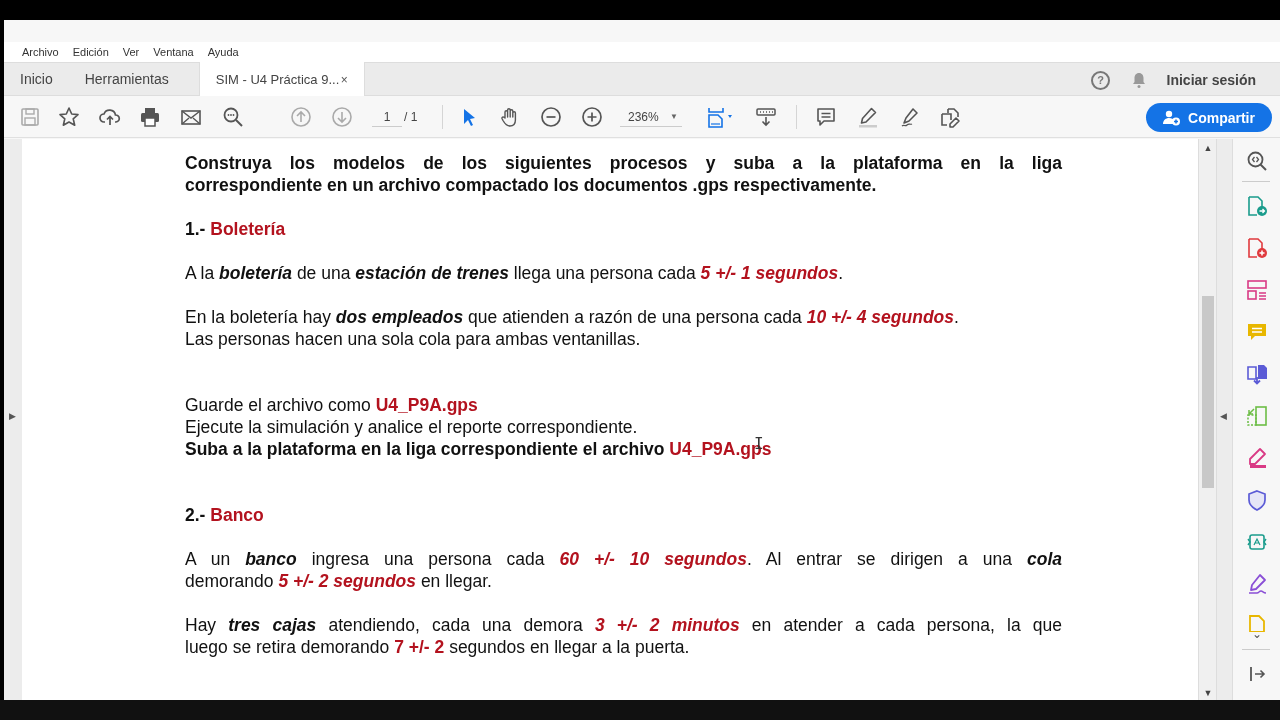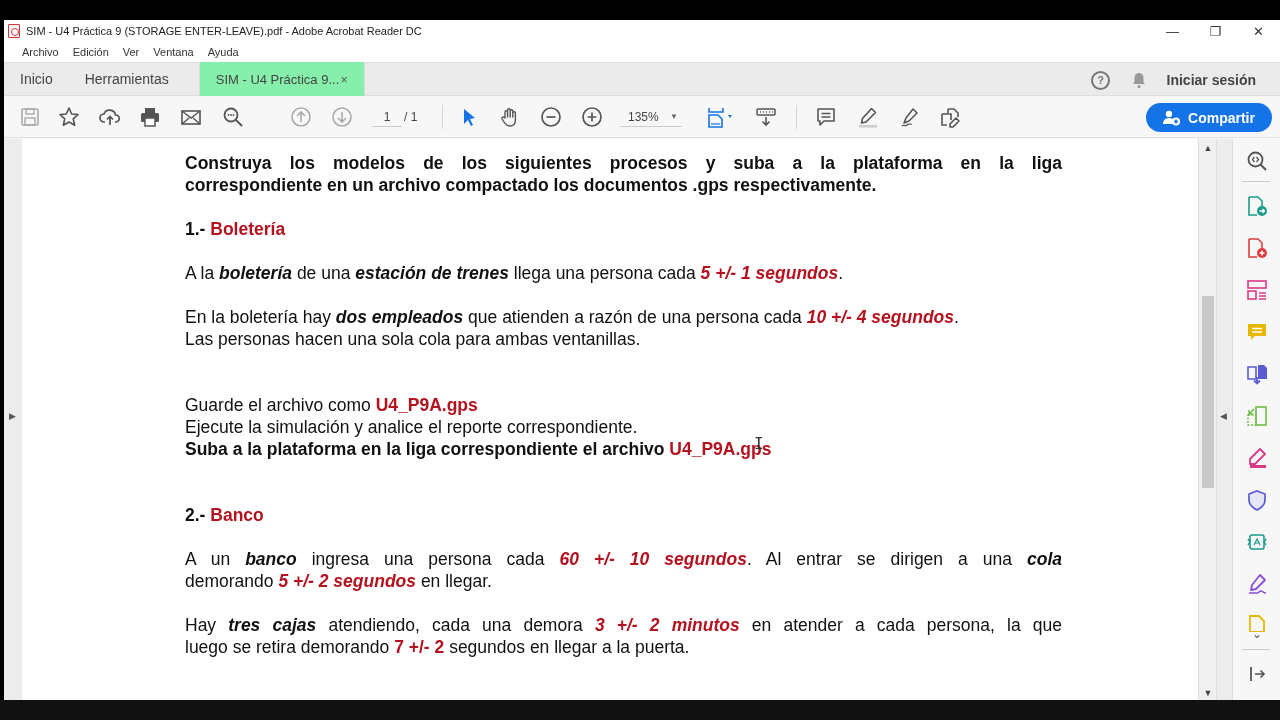--- a/index.html
+++ b/index.html
@@ -10,21 +10,21 @@
   .titlebar .appicon { width: 12px; height: 14px; margin: 0 6px 0 4px; border: 1px solid #d33; border-radius: 1px; position: relative; background: #fff; }
   .titlebar .appicon::after { content: ""; position: absolute; left: 2px; top: 3px; width: 6px; height: 6px; border: 1px solid #d33; border-radius: 50%; }
   .winctl { position: absolute; right: 0; top: 0; height: 22px; display: flex; }
   .winctl span { width: 43px; height: 22px; display: flex; align-items: center; justify-content: center; font-size: 13px; color: #333; }
   
   .menubar { position: absolute; left: 0; top: 22px; width: 100%; height: 20px; background: #fff; display: flex; align-items: center; font-size: 11px; color: #333; padding-left: 18px; }
   .menubar span { margin-right: 14px; }
   
   .tabrow { position: absolute; left: 0; top: 42px; width: 100%; height: 34px; background: #ebebeb; border-top: 1px solid #ddd; border-bottom: 1px solid #ddd; display: flex; align-items: center; }
   .tab { font-size: 14px; color: #444; padding: 0 16px; height: 100%; display: flex; align-items: center; }
-  .tab.doc { background: #86efac; height: 35px; margin-top: 1px; margin-left: 14px; width: 166px; border-left: 1px solid #ddd; border-right: 1px solid #ddd; font-size: 13px; justify-content: space-between; }
+  .tab.doc { background: #ffffff; height: 35px; margin-top: 1px; margin-left: 14px; width: 166px; border-left: 1px solid #ddd; border-right: 1px solid #ddd; font-size: 13px; justify-content: space-between; }
   .tab.doc .close { font-size: 12px; color: #555; }
   .tabright { position: absolute; right: 0; top: 0; height: 34px; display: flex; align-items: center; }
   .tabright .ic { width: 20px; height: 20px; margin-right: 18px; display: flex; align-items: center; justify-content: center; color: #777; }
   .tabright .signin { font-size: 14px; color: #444; font-weight: bold; margin-right: 24px; text-align: center; }
   .help { width: 19px; height: 19px; border: 2px solid #777; border-radius: 50%; font-size: 11px; font-weight: bold; display: flex; align-items: center; justify-content: center; color: #777; }
   
   .toolbar { position: absolute; left: 0; top: 76px; width: 100%; height: 42px; background: #f7f7f7; border-bottom: 1px solid #e0e0e0; display: flex; align-items: center; }
   .tb { position: absolute; top: 10px; width: 24px; height: 22px; display: flex; align-items: center; justify-content: center; }
   .tb svg { width: 22px; height: 22px; }
   .pageinput { position: absolute; left: 368px; top: 11px; width: 30px; height: 20px; border-bottom: 1px solid #ccc; font-size: 12px; color: #444; text-align: center; line-height: 20px; }
@@ -58,29 +58,20 @@
   .rp svg { width: 22px; height: 22px; }
   .rpsep { position: absolute; left: 9px; width: 28px; height: 1px; background: #ccc; }
   .cursor { position: absolute; left: 750px; top: 414px; font-size: 16px; color: #333; font-family: "DejaVu Sans Mono", monospace; }
   .taskbar { position: absolute; left: 0; top: 700px; width: 1280px; height: 20px; background: #111; }
 </style>
 </head>
 <body>
 
 <div class="window">
 
-  <div class="titlebar">
-    <span class="appicon"></span>
-    <span>SIM - U4 Práctica 9 (STORAGE ENTER-LEAVE).pdf - Adobe Acrobat Reader DC</span>
-    <div class="winctl">
-      <span>—</span>
-      <span>❐</span>
-      <span>✕</span>
-    </div>
-  </div>
 
   <div class="menubar">
     <span>Archivo</span>
     <span>Edición</span>
     <span>Ver</span>
     <span>Ventana</span>
     <span>Ayuda</span>
   </div>
 
   <div class="tabrow">
@@ -176,21 +167,21 @@
           <path d="M6.5 11h9" stroke="#555" stroke-width="1.7"></path>
         </svg>
     </div>
     <div class="tb" style="left:576px">
       <svg viewBox="0 0 22 22">
           <circle cx="11" cy="11" r="9" fill="none" stroke="#555" stroke-width="1.7"></circle>
           <path d="M6.5 11h9M11 6.5v9" stroke="#555" stroke-width="1.7"></path>
         </svg>
     </div>
     <div class="zoomsel">
-      <span>135%</span>
+      <span>236%</span>
       <span class="caret">▼</span>
     </div>
     <div class="tb" style="left:700px; width:34px">
       <svg viewBox="0 0 30 22" style="width:30px">
           <path d="M3 2v4h14V2" fill="none" stroke="#1473e6" stroke-width="1.6"></path>
           <path d="M3 9h9l4 4v8H3z" fill="none" stroke="#1473e6" stroke-width="1.6"></path>
           <path d="M5 18h9" stroke="#1473e6" stroke-width="1.2"></path>
           <path d="M22 9l2 3 2-3z" fill="#1473e6"></path>
         </svg>
     </div>

